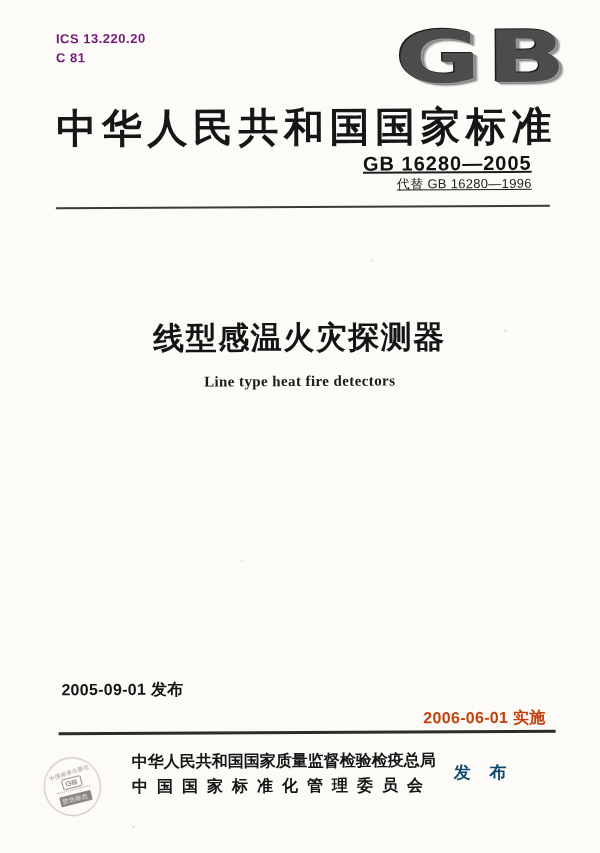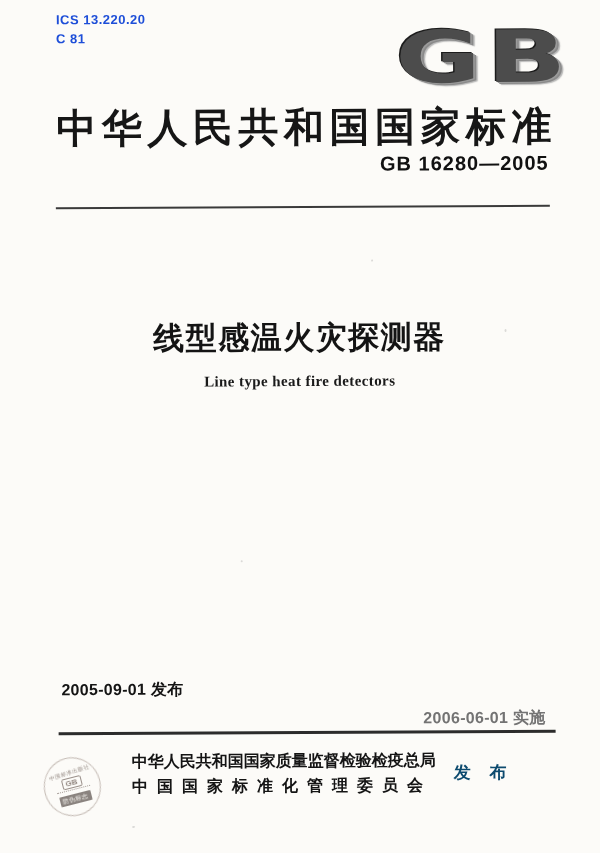--- a/index.html
+++ b/index.html
@@ -10,23 +10,23 @@
     margin: 0 auto;
     background: #fcfbf8;
     overflow: hidden;
     font-family: "Liberation Sans", sans-serif;
     color: #1d1d1d;
   }
   .content { position: absolute; inset: 0; transform: rotate(-0.3deg); }
 
   
   .ics {
-    position: absolute; left: 58px; top: 10px;
+    position: absolute; left: 58px; top: 29px;
     font-size: 13px; font-weight: bold; line-height: 1.45;
-    letter-spacing: 0.5px; color: #1d4ed8;
+    letter-spacing: 0.5px; color: #701a75;
   }
 
   
   .gb-logo {
     position: absolute; right: 26px; top: 22px;
     font-family: "DejaVu Sans", sans-serif;
     font-weight: 900; font-size: 72px; line-height: 1;
     letter-spacing: 4px; color: #4c4c4c;
     transform: scaleX(1.45); transform-origin: right top;
     text-shadow:
@@ -39,22 +39,22 @@
   
   .heading {
     position: absolute; left: 58px; top: 100px;
     font-size: 40px; font-weight: 800; letter-spacing: 5.5px;
     white-space: nowrap; color: #161616;
     font-family: "Liberation Serif", serif;
   }
 
   
   .std-block {
-    position: absolute; right: 50px; top: 153px;
-    text-align: right; line-height: 1.15;
+    position: absolute; right: 67px; top: 153px;
+    text-align: right; line-height: 1.15; text-decoration: underline;
   }
   .std-number { font-size: 20px; font-weight: bold; letter-spacing: 1px; color: #111; }
   .std-replaces { font-size: 13px; color: #222; margin-top: 2px; letter-spacing: 0.3px; }
 
   .rule-top {
     position: absolute; left: 57px; top: 206px;
     width: 494px; height: 2px; background: #3a3a3a;
   }
 
   
@@ -71,21 +71,21 @@
     color: #1a1a1a; font-family: "Liberation Serif", serif;
   }
 
   
   .date-issue {
     position: absolute; left: 60px; top: 679px;
     font-size: 16px; font-weight: bold; letter-spacing: 0.3px; color: #141414;
   }
   .date-impl {
     position: absolute; right: 56px; top: 709px;
-    font-size: 16px; font-weight: bold; letter-spacing: 0.3px; color: #737373;
+    font-size: 16px; font-weight: bold; letter-spacing: 0.3px; color: #c2410c;
   }
   .rule-bottom {
     position: absolute; left: 57px; top: 731px;
     width: 497px; height: 2.5px; background: #2c2c2c;
   }
 
   
   .issuer {
     position: absolute; left: 130px; top: 751px; width: 306px;
     color: #141414; font-weight: bold;
@@ -137,20 +137,21 @@
       <div>ICS 13.220.20</div>
       <div>C 81</div>
     </div>
 
     <div class="gb-logo">GB</div>
 
     <div class="heading">中华人民共和国国家标准</div>
 
     <div class="std-block">
       <div class="std-number">GB 16280—2005</div>
+      <div class="std-replaces">代替 GB 16280—1996</div>
     </div>
 
     <div class="rule-top"></div>
 
     <div class="title-cn">线型感温火灾探测器</div>
     <div class="title-en">Line type heat fire detectors</div>
 
     <div class="date-issue">2005-09-01 发布</div>
     <div class="date-impl">2006-06-01 实施</div>
 

